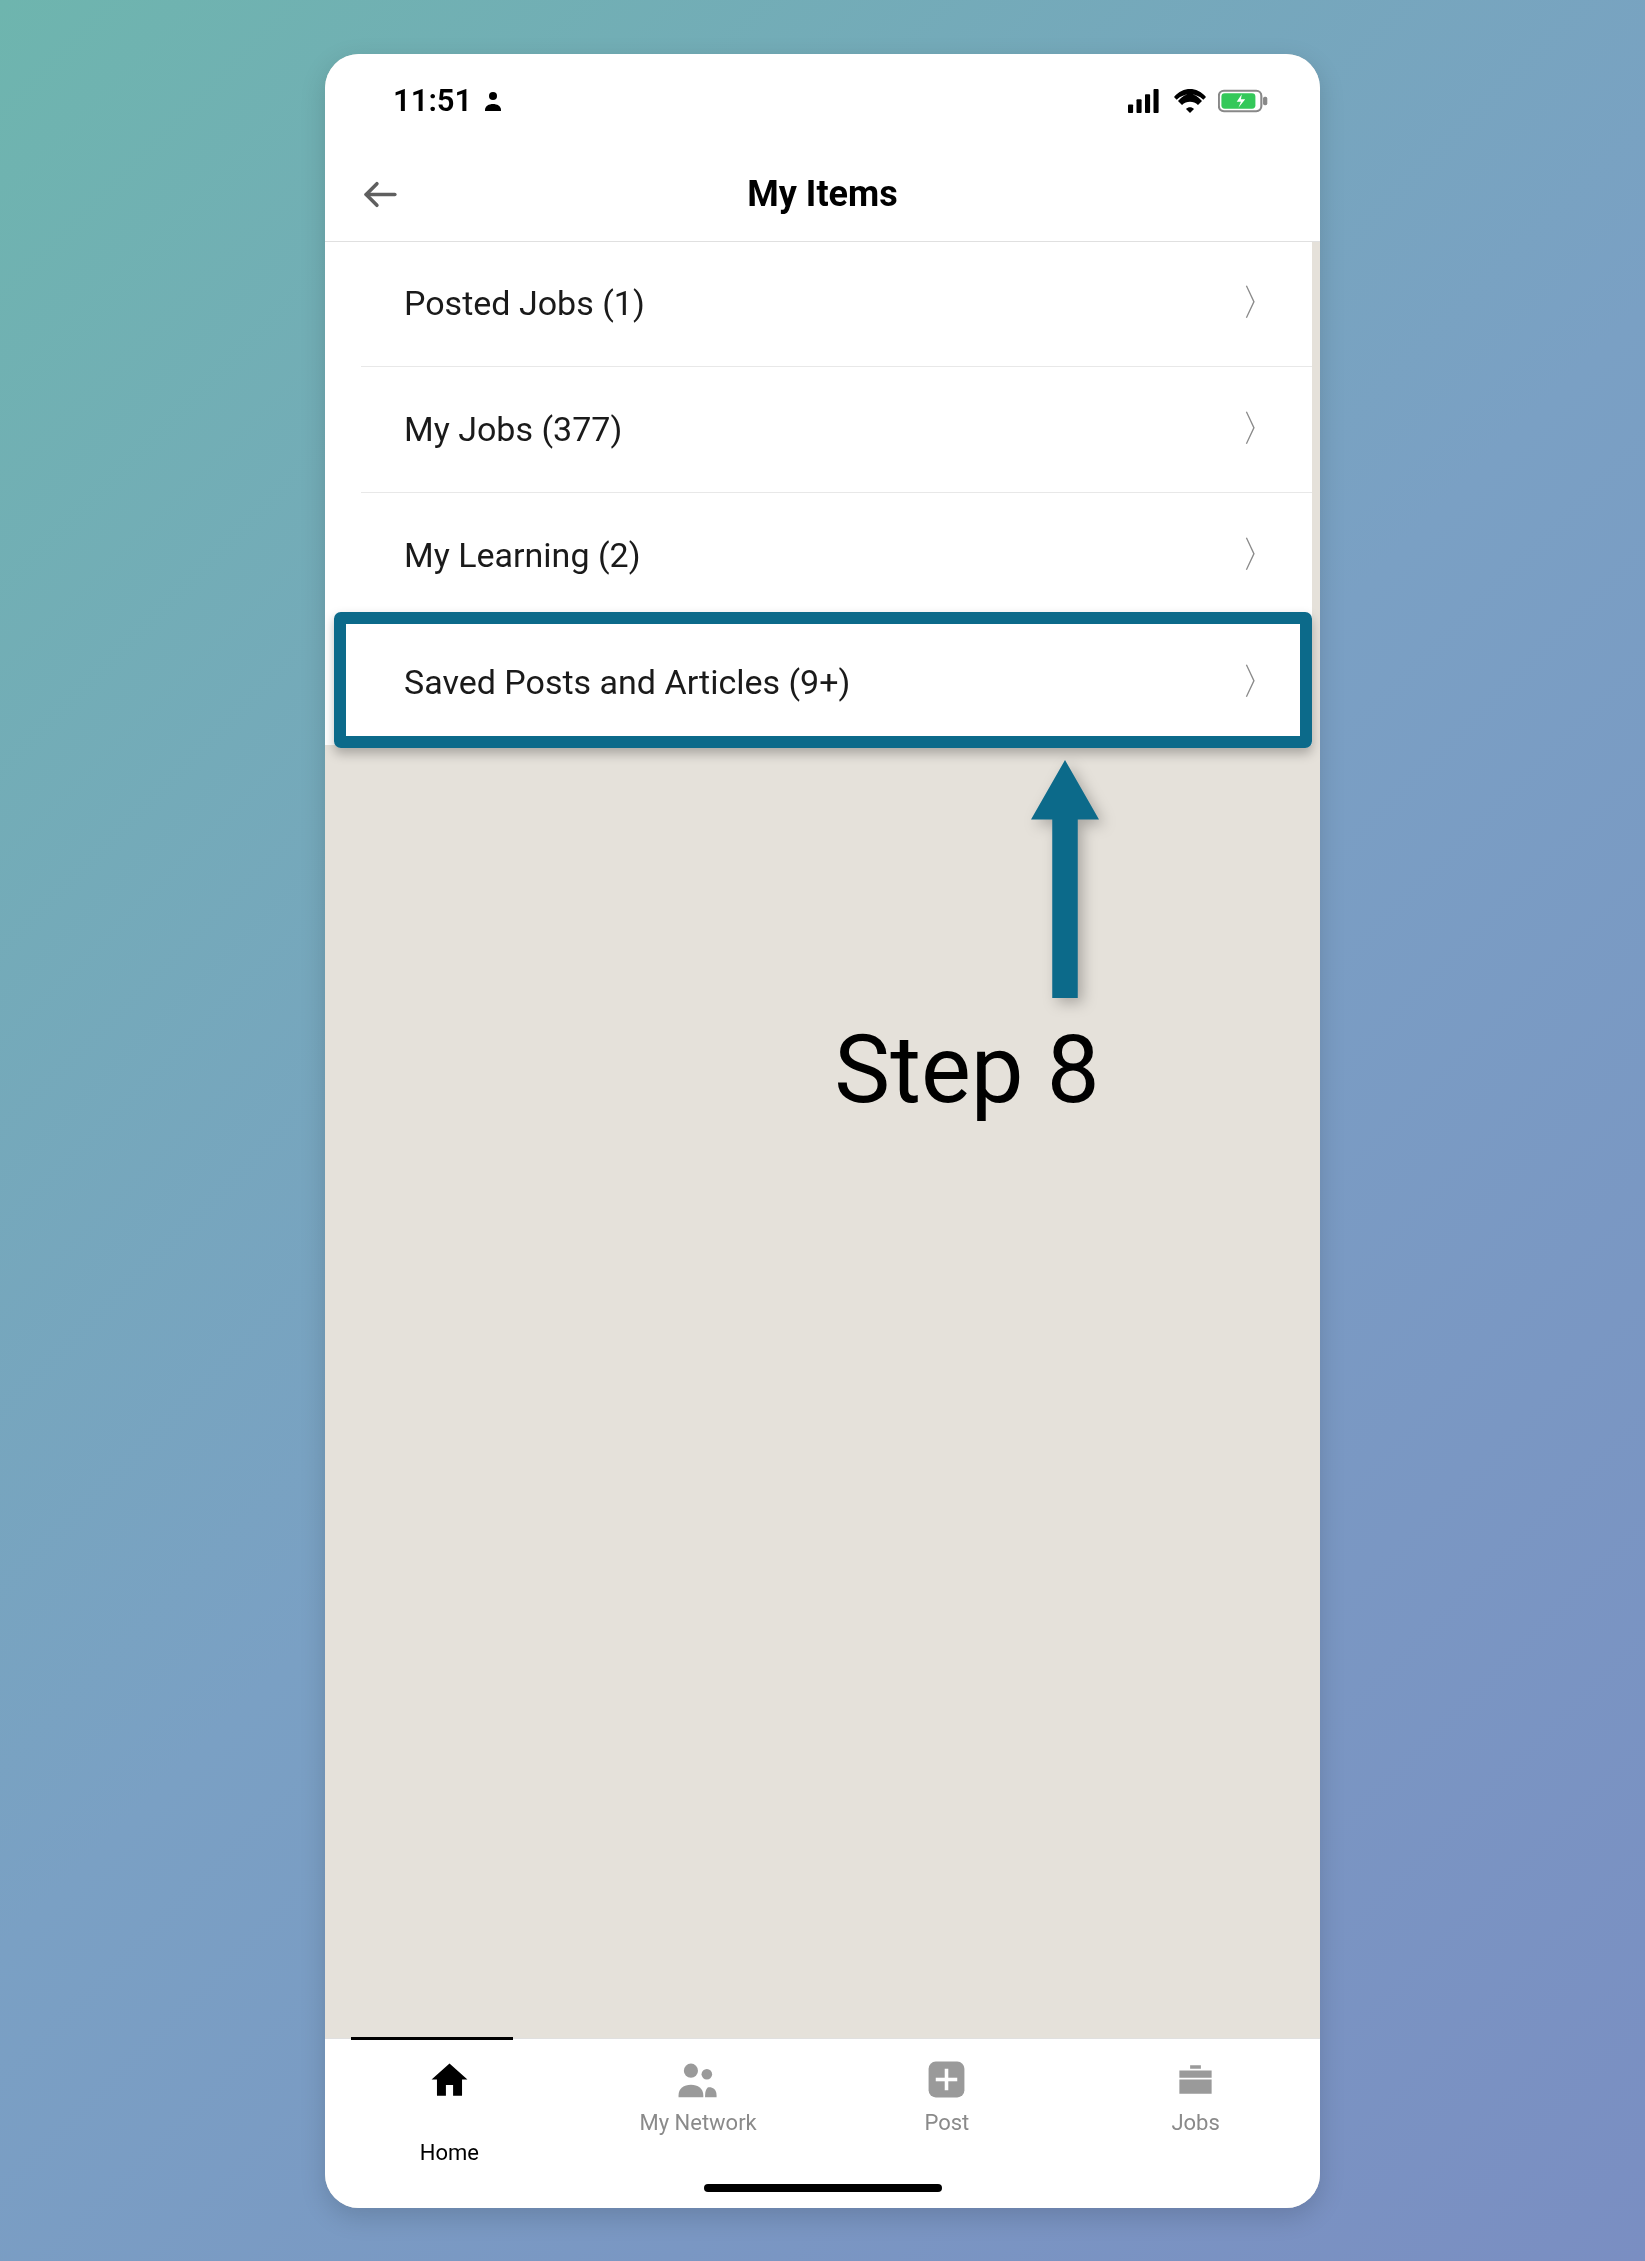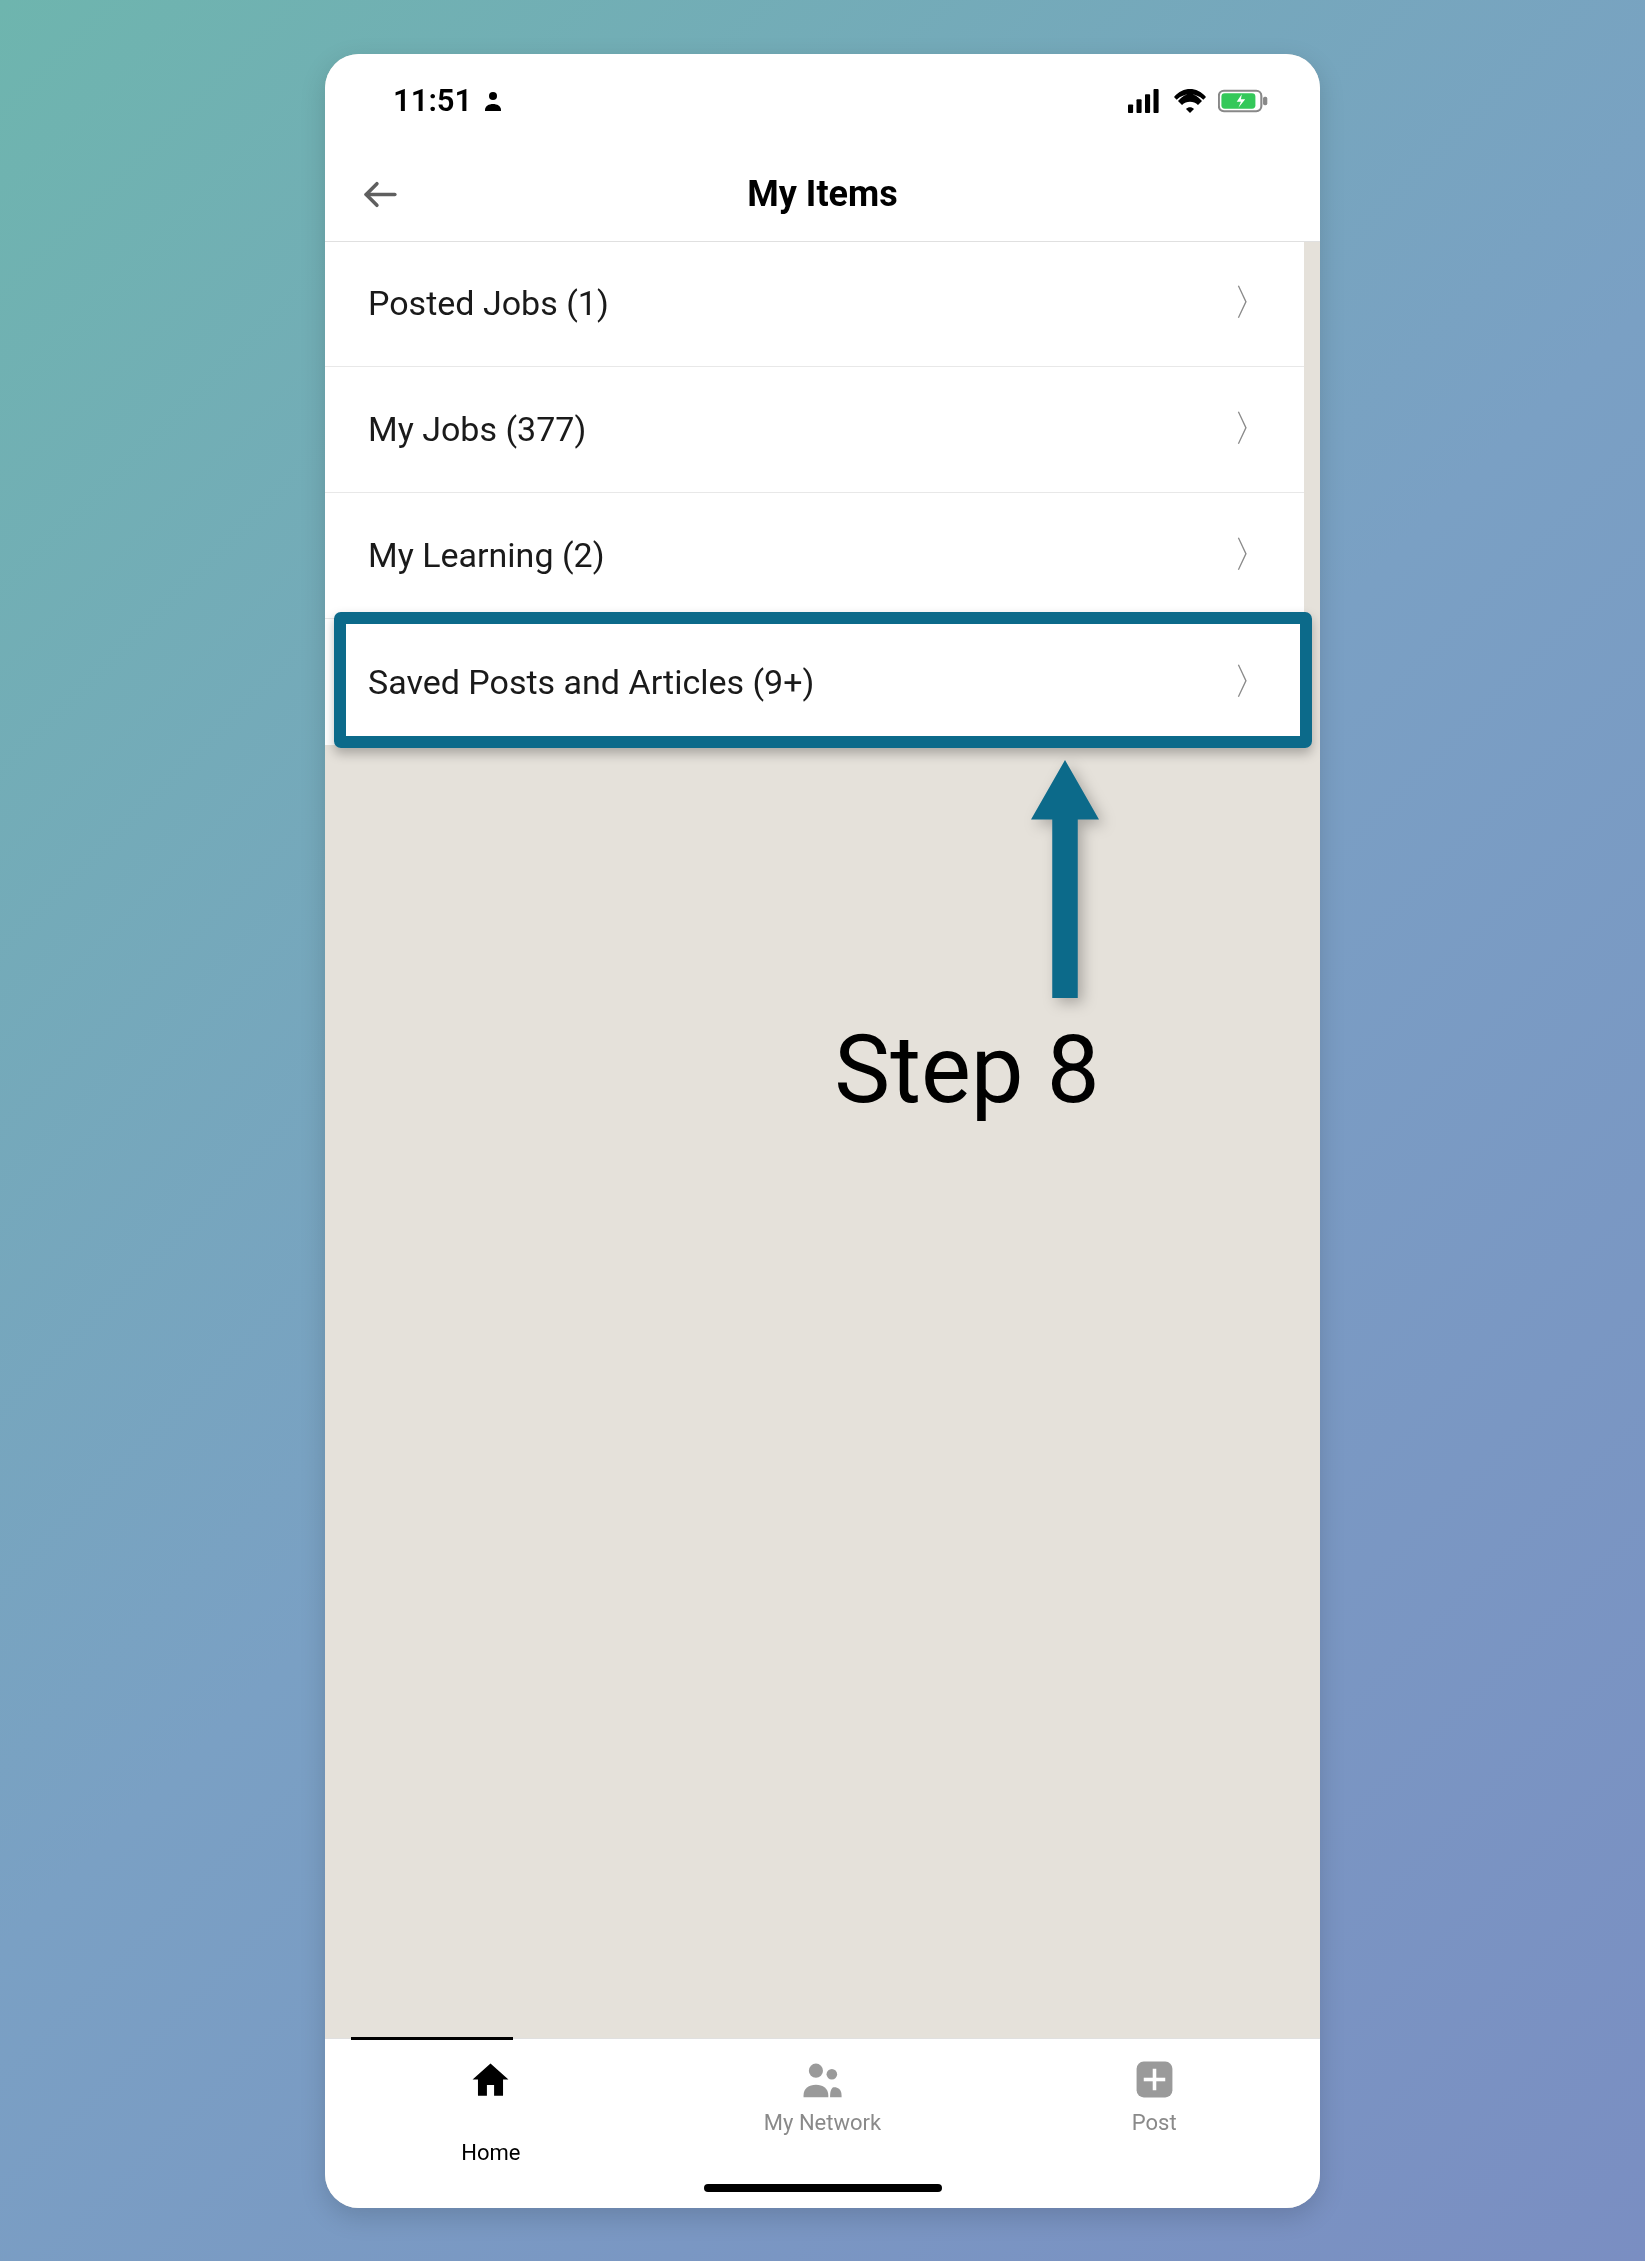--- a/index.html
+++ b/index.html
@@ -72,23 +72,24 @@
     text-align: center;
     font-size: 36px;
     font-weight: 700;
     color: #000;
     pointer-events: none;
   }
 
   
   .item-list {
     position: absolute;
-    top: 187px; left: 0; right: 16px;
+    top: 187px; left: 0; right: 8px;
     background: #ffffff;
     z-index: 5;
+    padding-left: 36px;
   }
   .list-row {
     display: flex;
     align-items: center;
     justify-content: space-between;
     height: 126px;
     padding: 0 34px 0 43px;
     border-bottom: 1.7px solid #e8e8e8;
     font-size: 34px;
     color: #1a1a1a;
@@ -271,17 +272,25 @@
     <div class="tab-item">
       <span class="icon">
         <svg width="43" height="43" viewBox="0 0 24 24" fill="#9a9a9a">
             <rect x="2" y="2" width="20" height="20" rx="4"></rect>
             <rect x="11" y="6" width="2" height="12" fill="#fff"></rect>
             <rect x="6" y="11" width="12" height="2" fill="#fff"></rect>
           </svg>
       </span>
       <span class="tab-label">Post</span>
     </div>
+    <div class="tab-item">
+      <span class="icon">
+        <svg width="43" height="43" viewBox="0 0 24 24" fill="#9a9a9a">
+            <path d="M9 4h6v2H9zM3 7h18v4H3zm0 5h18v8H3z"></path>
+          </svg>
+      </span>
+      <span class="tab-label">Jobs</span>
+    </div>
   </div>
 
   <div class="home-indicator"></div>
 </div>
 
 
 </body></html>

